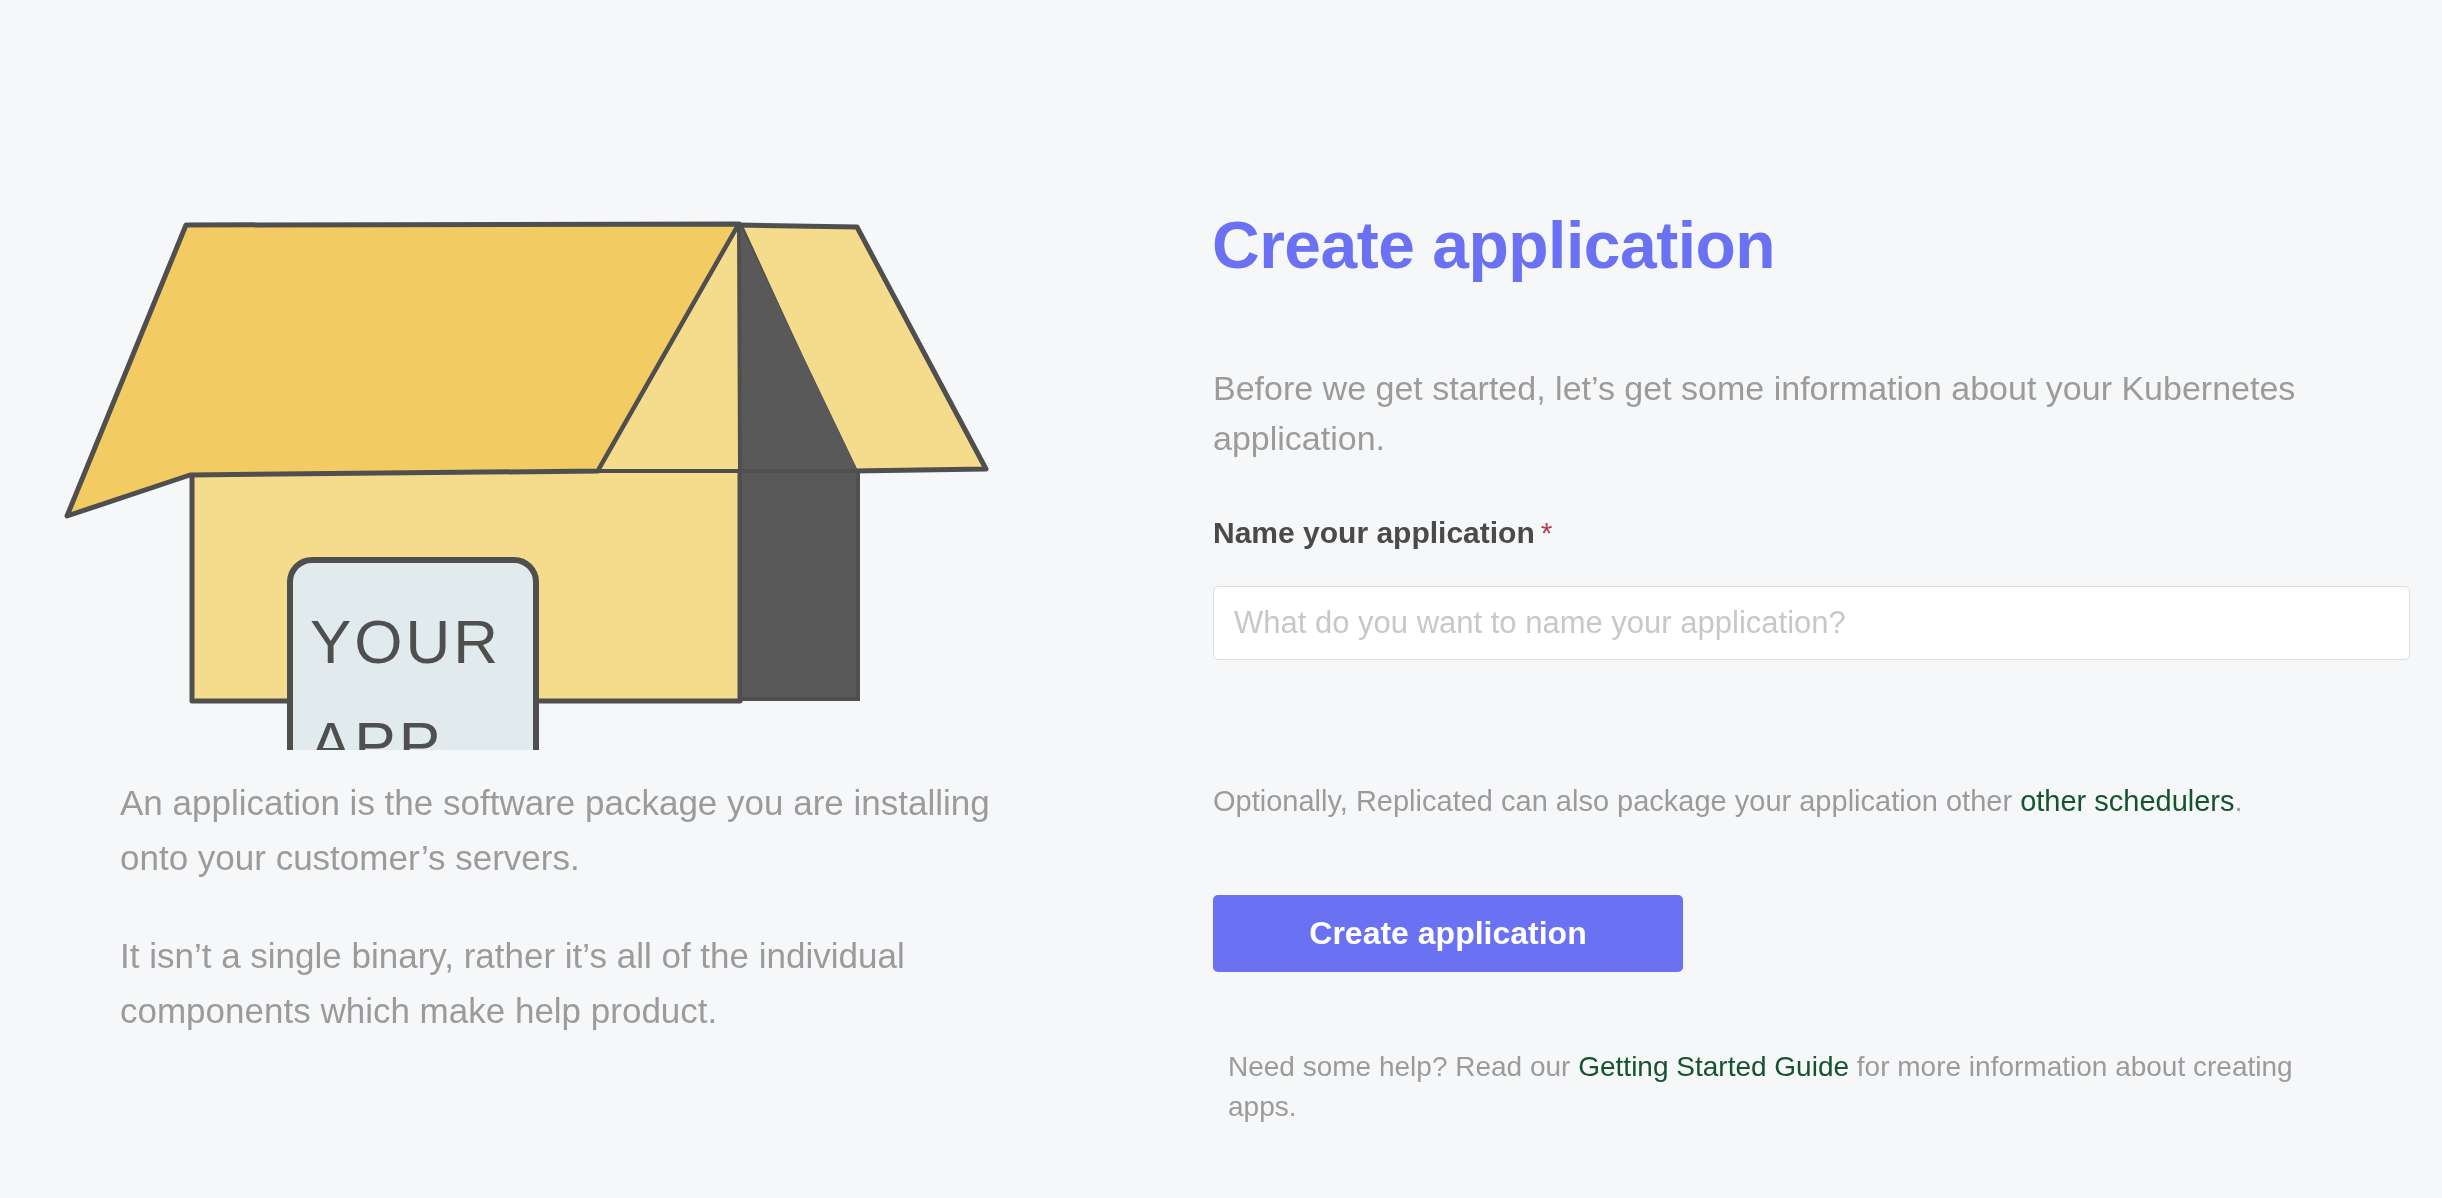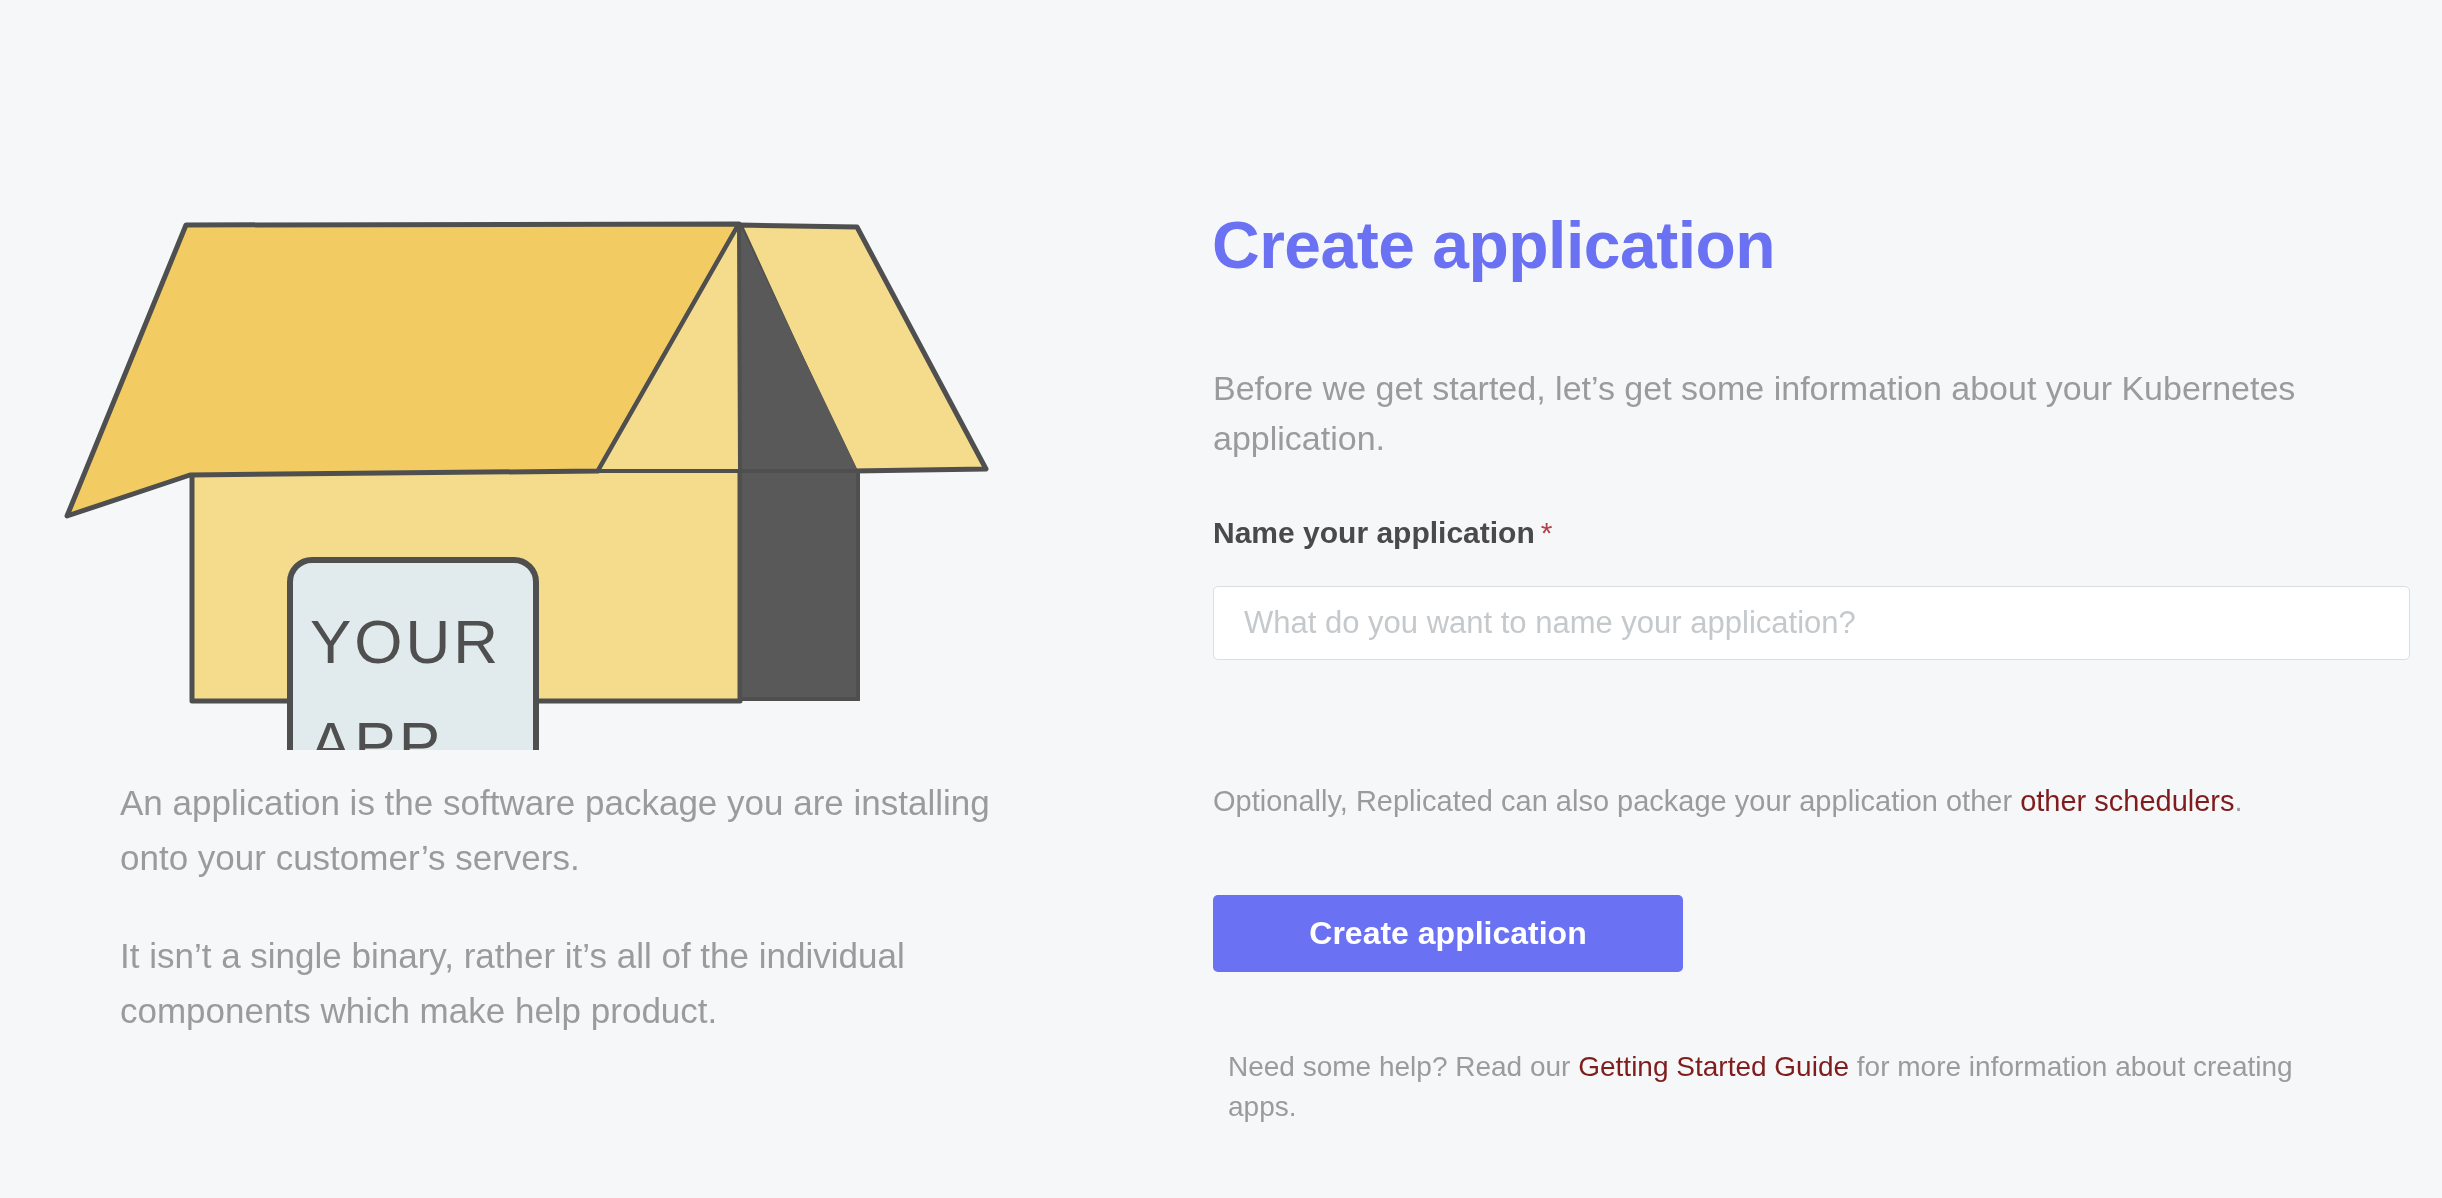--- a/index.html
+++ b/index.html
@@ -115,21 +115,21 @@
   #app-name-input {
     position: absolute;
     left: 1px;
     top: 586px;
     width: 1197px;
     height: 74px;
     box-sizing: border-box;
     background: #ffffff;
     border: 1px solid #dcdedf;
     border-radius: 5px;
-    padding: 0 30px;
+    padding: 0 20px;
     font-size: 31px;
     color: #4a4a4a;
     font-family: "Liberation Sans", sans-serif;
     outline: none;
   }
   #app-name-input::placeholder {
     color: #c5c9cc;
     opacity: 1;
   }
 
@@ -166,21 +166,21 @@
     left: 1px;
     top: 1032px;
     width: 1140px;
     margin: 15px;
     font-size: 28px;
     line-height: 1.42;
     color: #9b9b9b;
   }
 
   a.inline-link {
-    color: #7f1d1d;
+    color: #14532d;
     text-decoration: none;
     font-weight: 400;
   }
 
   .nowrap { white-space: nowrap; }
 </style>
 </head>
 <body>
 
 <div id="page">

